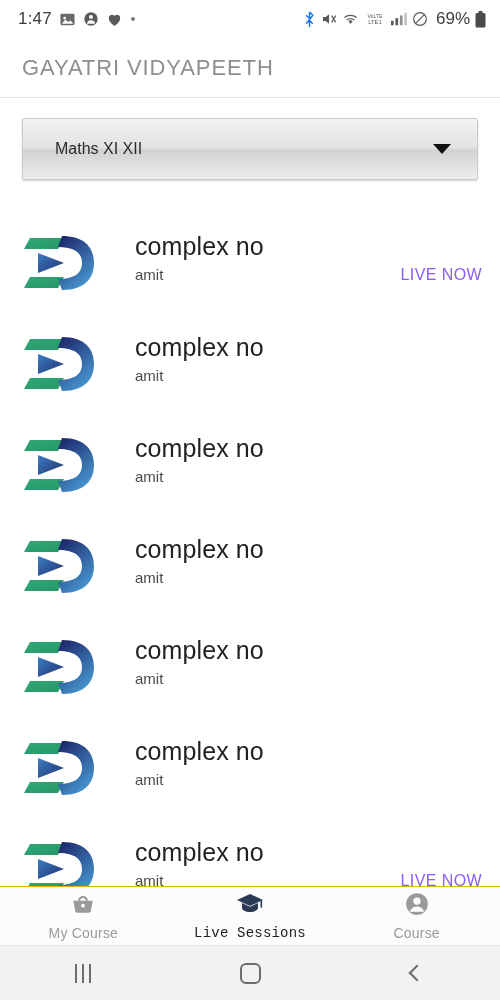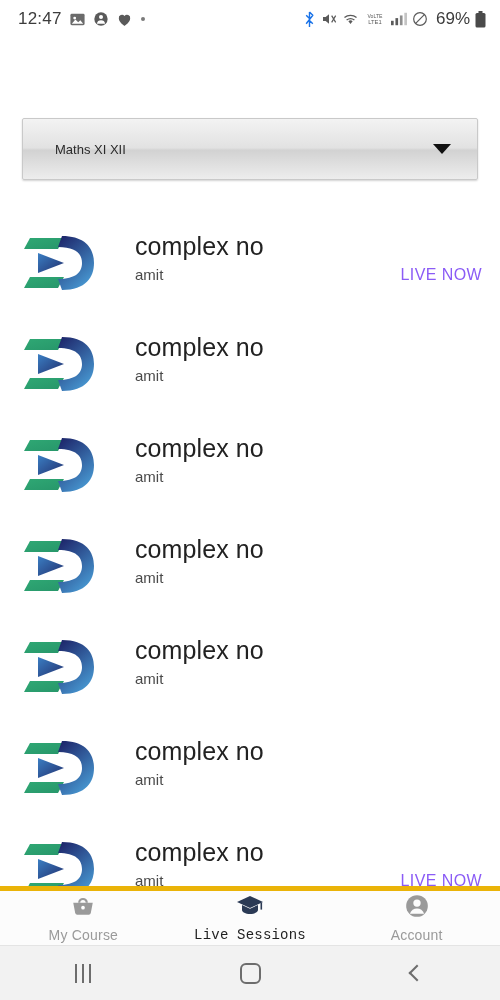--- a/index.html
+++ b/index.html
@@ -37,21 +37,21 @@
   
   .spinner-wrap { position:absolute; top:118px; left:22px; width:456px; }
   .spinner {
     position:relative; height:62px; width:100%;
     background:linear-gradient(to bottom,#f3f3f3 0%,#e2e2e2 48%,#d2d2d2 52%,#ededed 100%);
     border:1px solid #c9c9c9; border-radius:2px;
     box-shadow:0 1px 2px rgba(0,0,0,.18);
     display:flex; align-items:center;
     cursor:pointer;
   }
-  .spinner-label { font-size:13px; color:#2b2b2b; padding-left:32px; }
+  .spinner-label { font-size:16px; color:#2b2b2b; padding-left:32px; }
   .spinner-arrow {
     position:absolute; right:26px; top:50%; transform:translateY(-50%);
     width:0; height:0; border-left:9px solid transparent;
     border-right:9px solid transparent; border-top:10px solid #111;
   }
 
   
   .list {
     position:absolute; top:212px; left:0; width:500px;
     height:674px; overflow:hidden; background:#fff;
@@ -67,21 +67,21 @@
     font-size:15px; color:#4a4a4a;
   }
   .row-live {
     position:absolute; right:18px; top:54px;
     font-size:16px; color:#8b5cf6; letter-spacing:.4px;
   }
 
   
   .tabbar {
     position:absolute; bottom:55px; left:0; width:500px; height:59px;
-    background:#fcfcfc; border-top:5px solid #eab308;
+    background:#fcfcfc; border-top:1px solid #eab308;
     display:flex; align-items:center;
   }
   .tab {
     flex:1; display:flex; flex-direction:column;
     align-items:center; justify-content:center; gap:4px;
     cursor:pointer; height:100%;
   }
   .tab-label { font-size:14px; color:#9a9a9a; letter-spacing:.2px; }
   .tab.active .tab-label { color:#1f1f1f;font-family:Liberation Mono, monospace; }
 
@@ -100,21 +100,21 @@
     border-bottom:2px solid #6d6d6d; transform:rotate(45deg);
   }
 </style>
 </head>
 <body>
 
 <div id="app">
 
   <div class="statusbar">
     <div class="sb-left">
-      <span class="sb-time">12:47</span>
+      <span class="sb-time">1:47</span>
       <span class="ic">
         <svg width="17" height="17" viewBox="0 0 24 24">
             <rect x="2" y="4" width="20" height="16" rx="2" fill="#6b6b6b"></rect>
             <circle cx="8" cy="10" r="2" fill="#fff"></circle>
             <path d="M4 18l5-6 4 4 3-3 4 5z" fill="#fff"></path>
           </svg>
       </span>
       <span class="ic">
         <svg width="16" height="16" viewBox="0 0 24 24">
             <circle cx="12" cy="12" r="10" fill="#5a5a5a"></circle>
@@ -175,20 +175,23 @@
       <span class="sb-pct">69%</span>
       <span class="ic">
         <svg width="11" height="17" viewBox="0 0 11 17">
             <rect x="3.5" y="0" width="4" height="2" fill="#4a4a4a"></rect>
             <rect x="0.5" y="2" width="10" height="14.5" rx="1.5" fill="#4a4a4a"></rect>
           </svg>
       </span>
     </div>
   </div>
 
+  <div class="appbar">
+    <span class="app-title">GAYATRI VIDYAPEETH</span>
+  </div>
 
   <div class="spinner-wrap">
     <div class="spinner">
       <span class="spinner-label">Maths XI XII</span>
       <span class="spinner-arrow"></span>
     </div>
   </div>
 
   <div class="list" id="session-list">
       <div class="row">
@@ -386,21 +389,21 @@
             <path d="M25.3 8.6v7" stroke="#2b3a55" stroke-width="1.6"></path>
           </svg></span>
         <span class="tab-label">Live Sessions</span>
       </div>
       <div class="tab">
         <span><svg width="26" height="26" viewBox="0 0 24 24">
             <circle cx="12" cy="12" r="10" fill="#9a9a9a"></circle>
             <circle cx="12" cy="9.3" r="3.4" fill="#fcfcfc"></circle>
             <path d="M5.4 19.2c1.1-3.2 3.6-4.8 6.6-4.8s5.5 1.6 6.6 4.8z" fill="#fcfcfc"></path>
           </svg></span>
-        <span class="tab-label">Account</span>
+        <span class="tab-label">Course</span>
       </div>
     </div>
 
   <div class="navbar">
     <div class="nav-btn">
       <span class="nav-recents">
           <i></i>
           <i></i>
           <i></i>
         </span>

